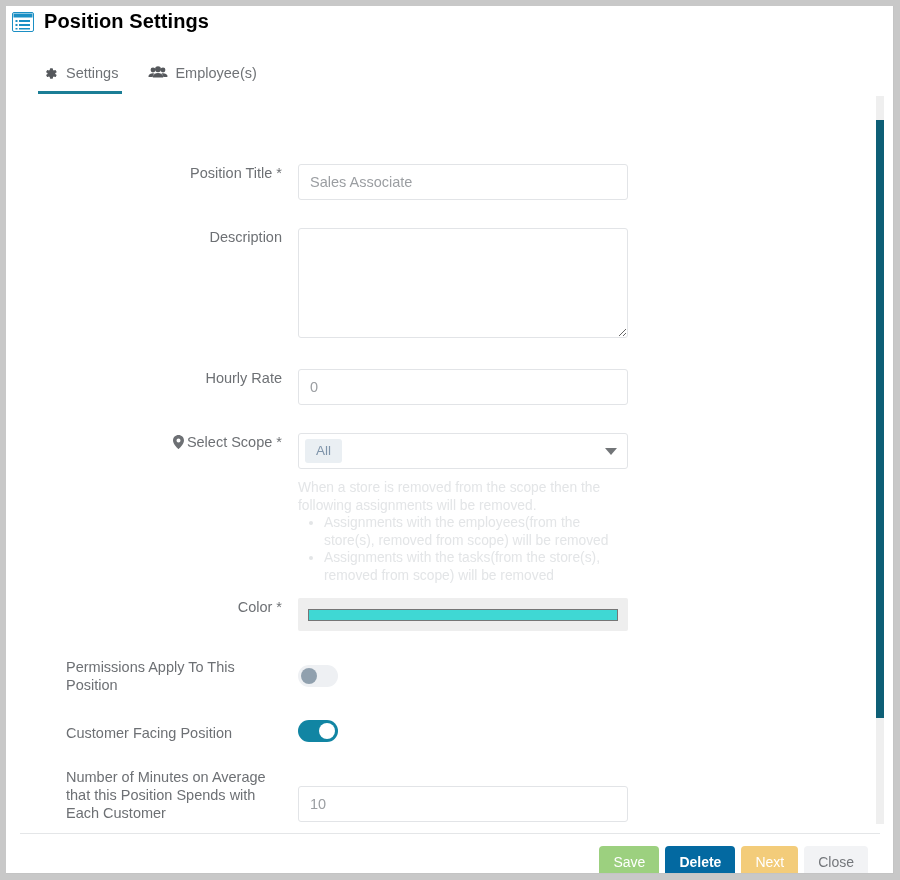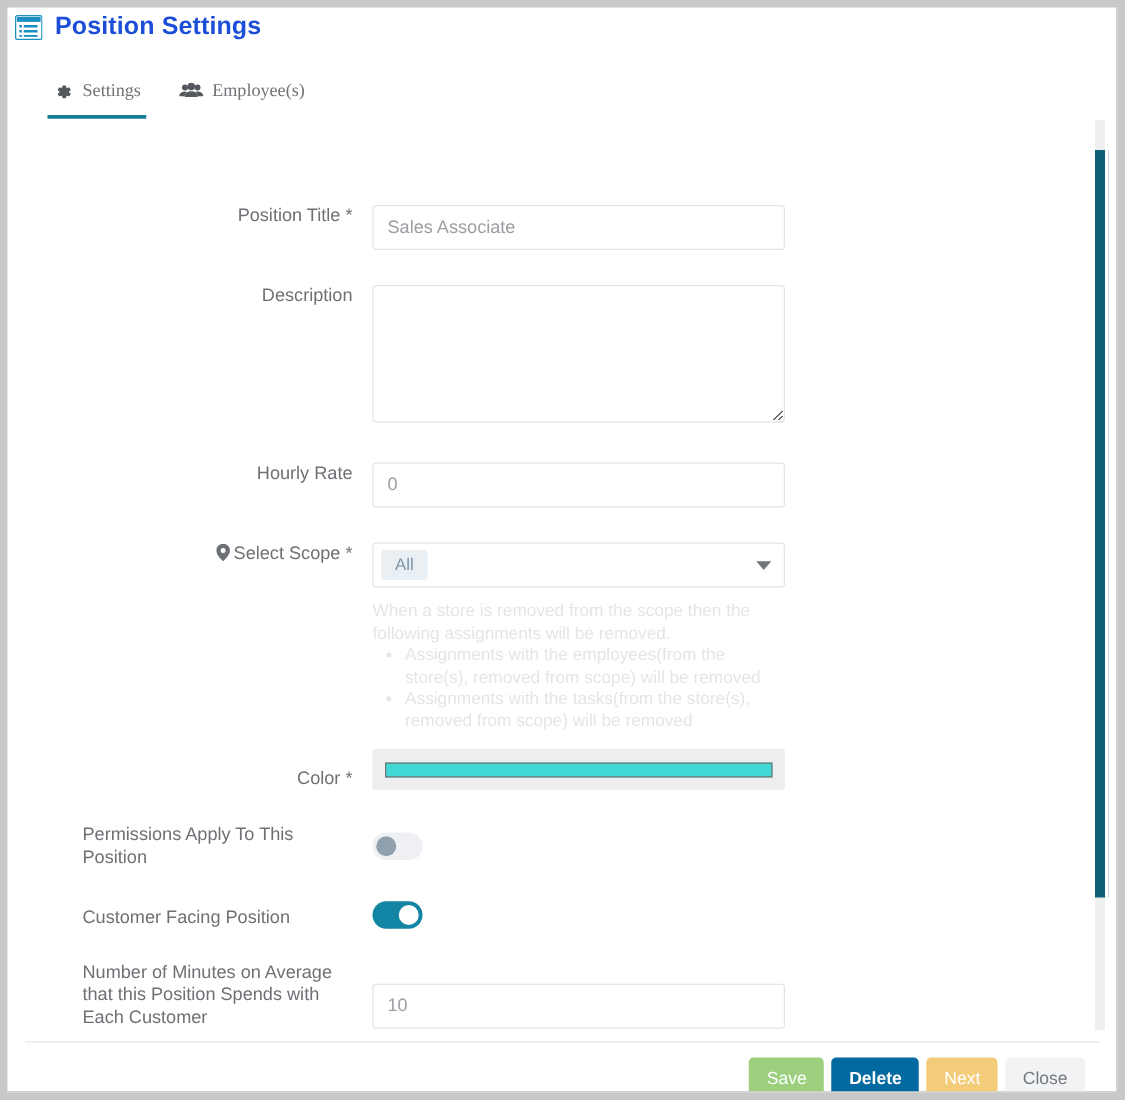--- a/index.html
+++ b/index.html
@@ -25,29 +25,29 @@
   }
 
   
   .hdr {
     position: absolute;
     left: 6px; top: 4px;
     display: flex; align-items: center; gap: 10px;
   }
   .hdr-icon { width: 22px; height: 20px; display: block; }
   .hdr-title {
-    font-size: 20px; color: #1d4ed8; font-weight: bold;
+    font-size: 20px; color: #000000; font-weight: bold;
     letter-spacing: .1px; white-space: nowrap;
   }
 
   
   .tabs {
     position: absolute;
     left: 32px; top: 55px;
-    display: flex; align-items: flex-start; gap: 22px; font-family: Liberation Serif, serif;
+    display: flex; align-items: flex-start; gap: 22px;
   }
   .tab {
     display: flex; align-items: center; gap: 7px;
     padding: 4px 4px 10px 4px;
     cursor: pointer;
     border-bottom: 3px solid transparent;
   }
   .tab.active { border-bottom-color: #1b7e96; }
   .tab-label { font-size: 14.5px; color: #6f7276; white-space: nowrap; }
   .tab-ic { width: 17px; height: 15px; display: block; fill: #55585c; }
@@ -284,21 +284,21 @@
           <div class="help">
             <div>When a store is removed from the scope then the following assignments will be removed.</div>
             <ul>
               <li>Assignments with the employees(from the store(s), removed from scope) will be removed</li>
               <li>Assignments with the tasks(from the store(s), removed from scope) will be removed</li>
             </ul>
           </div>
         </div>
       </div>
 
-      <div class="row" style="margin-top:14px;align-items:flex-end;">
+      <div class="row" style="margin-top:14px;align-items:flex-start;">
         <div class="lbl">Color *</div>
         <div class="ctl">
           <div class="colorbox">
             <div class="colorswatch" style="background:#3fd8d4;"></div>
           </div>
         </div>
       </div>
 
       <div class="row" style="margin-top:27px;align-items:center;">
         <div class="lbl left">Permissions Apply To This Position</div>

